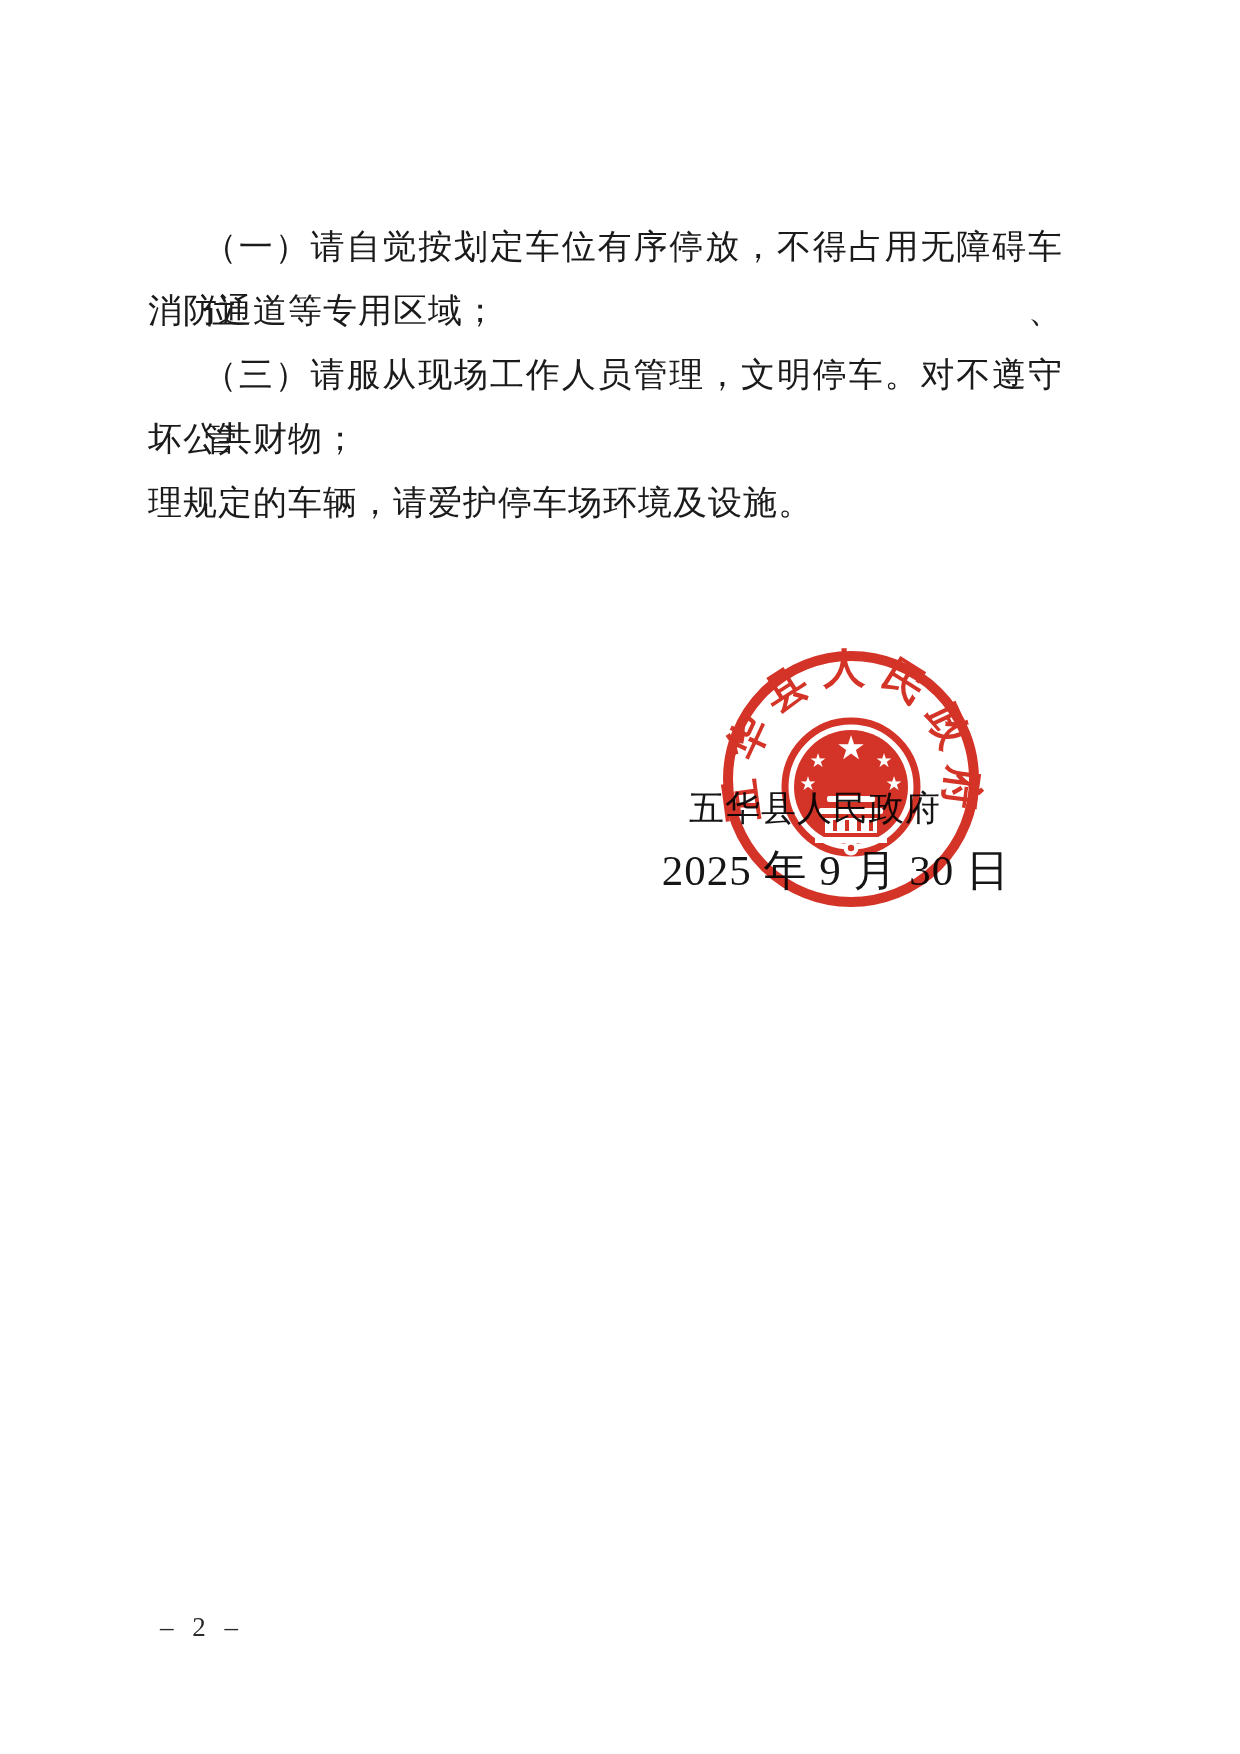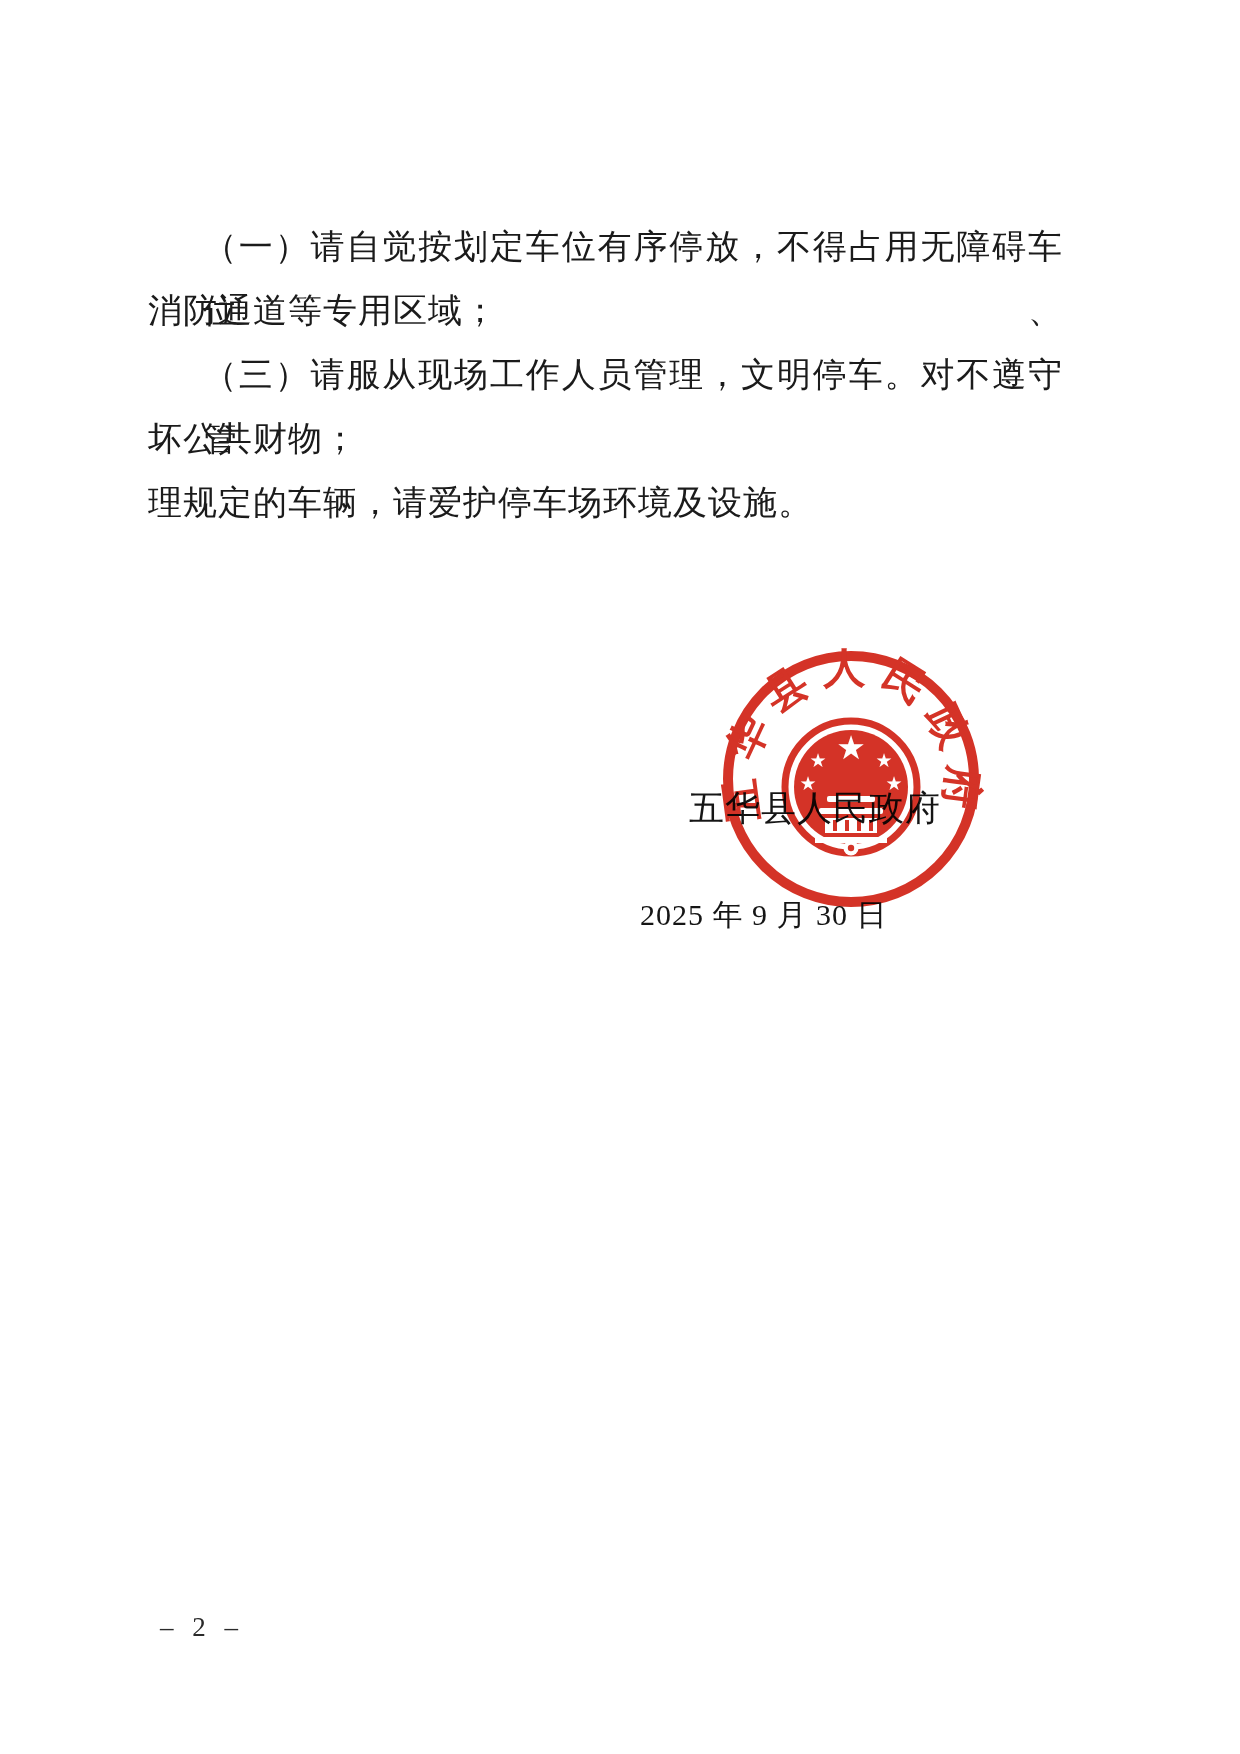--- a/index.html
+++ b/index.html
@@ -69,28 +69,27 @@
     letter-spacing: 1px;
     color: #151515;
     mix-blend-mode: multiply;
     white-space: nowrap;
   }
   .date-text {
     position: absolute;
     left: 640px;
     top: 848px;
     width: 370px;
-    text-align: left;
-    font-size: 30px;
+    text-align: right;
+    font-size: 43px;
     line-height: 46px;
     letter-spacing: 1px;
     color: #151515;
     mix-blend-mode: multiply;
     white-space: nowrap;
-    margin-top: 44px;
   }
   
   .page-number {
     position: absolute;
     left: 160px;
     top: 1612px;
     font-size: 27px;
     letter-spacing: 6px;
     color: #2a2a2a;
   }

